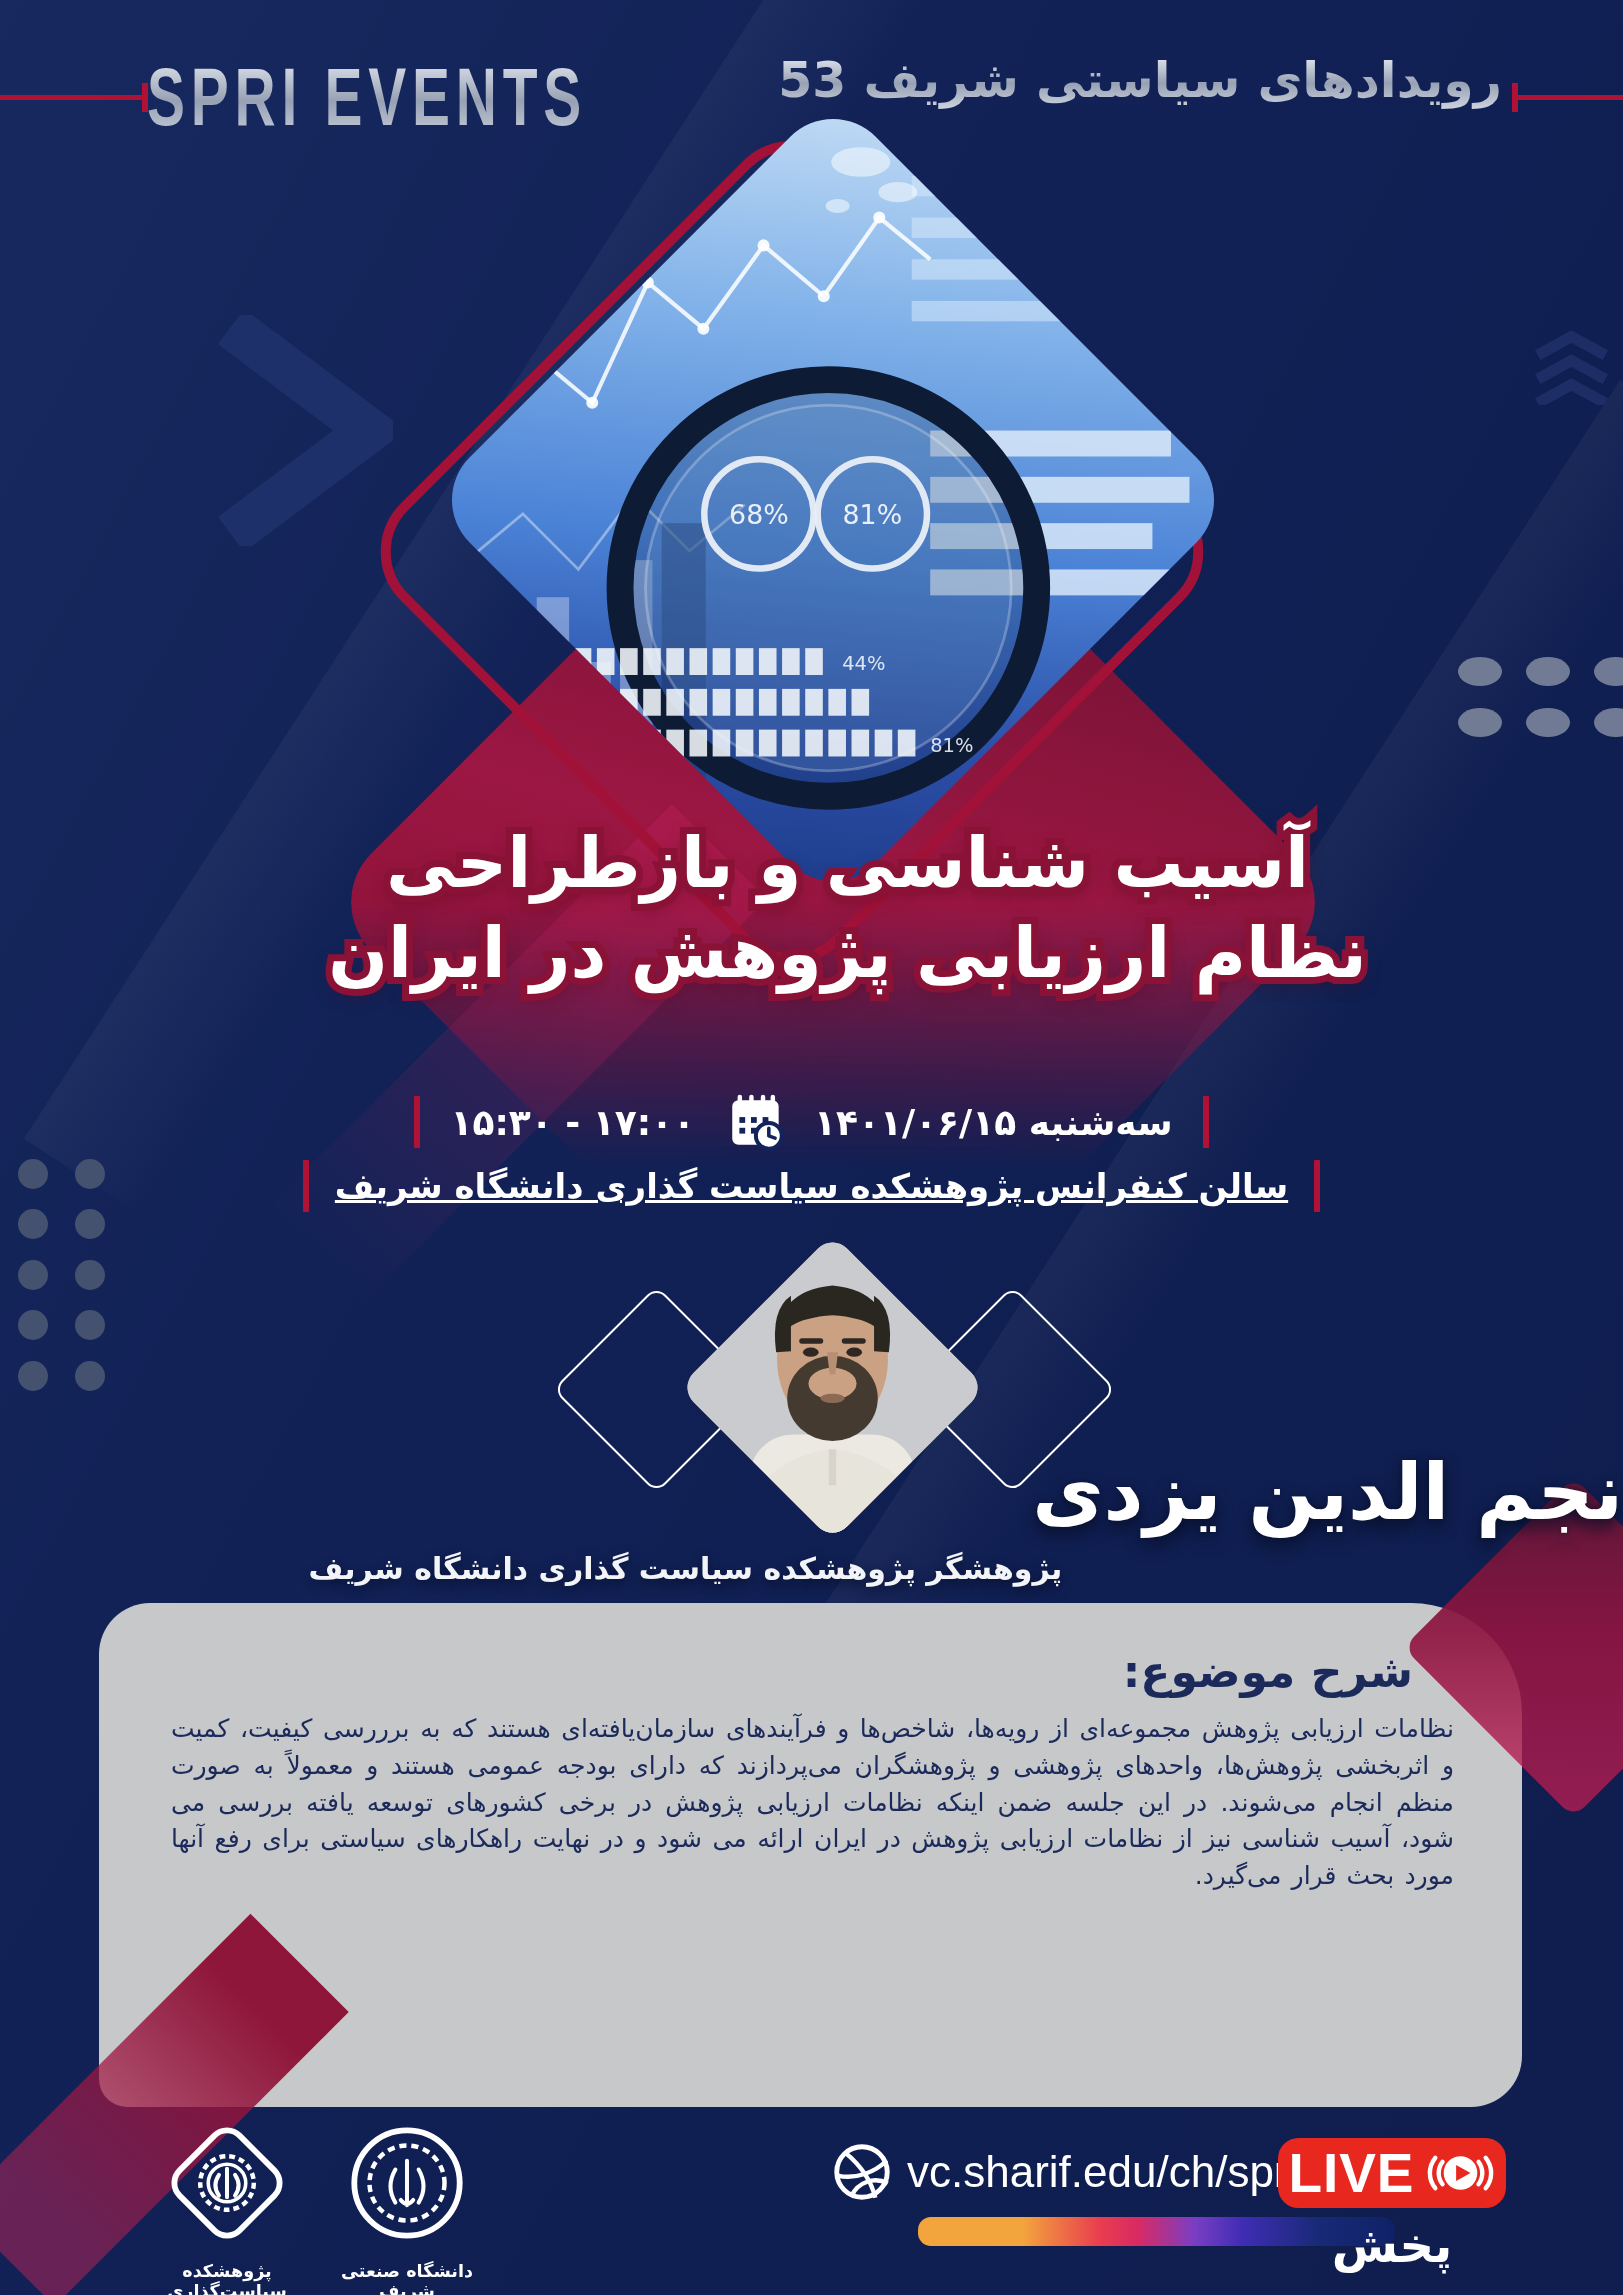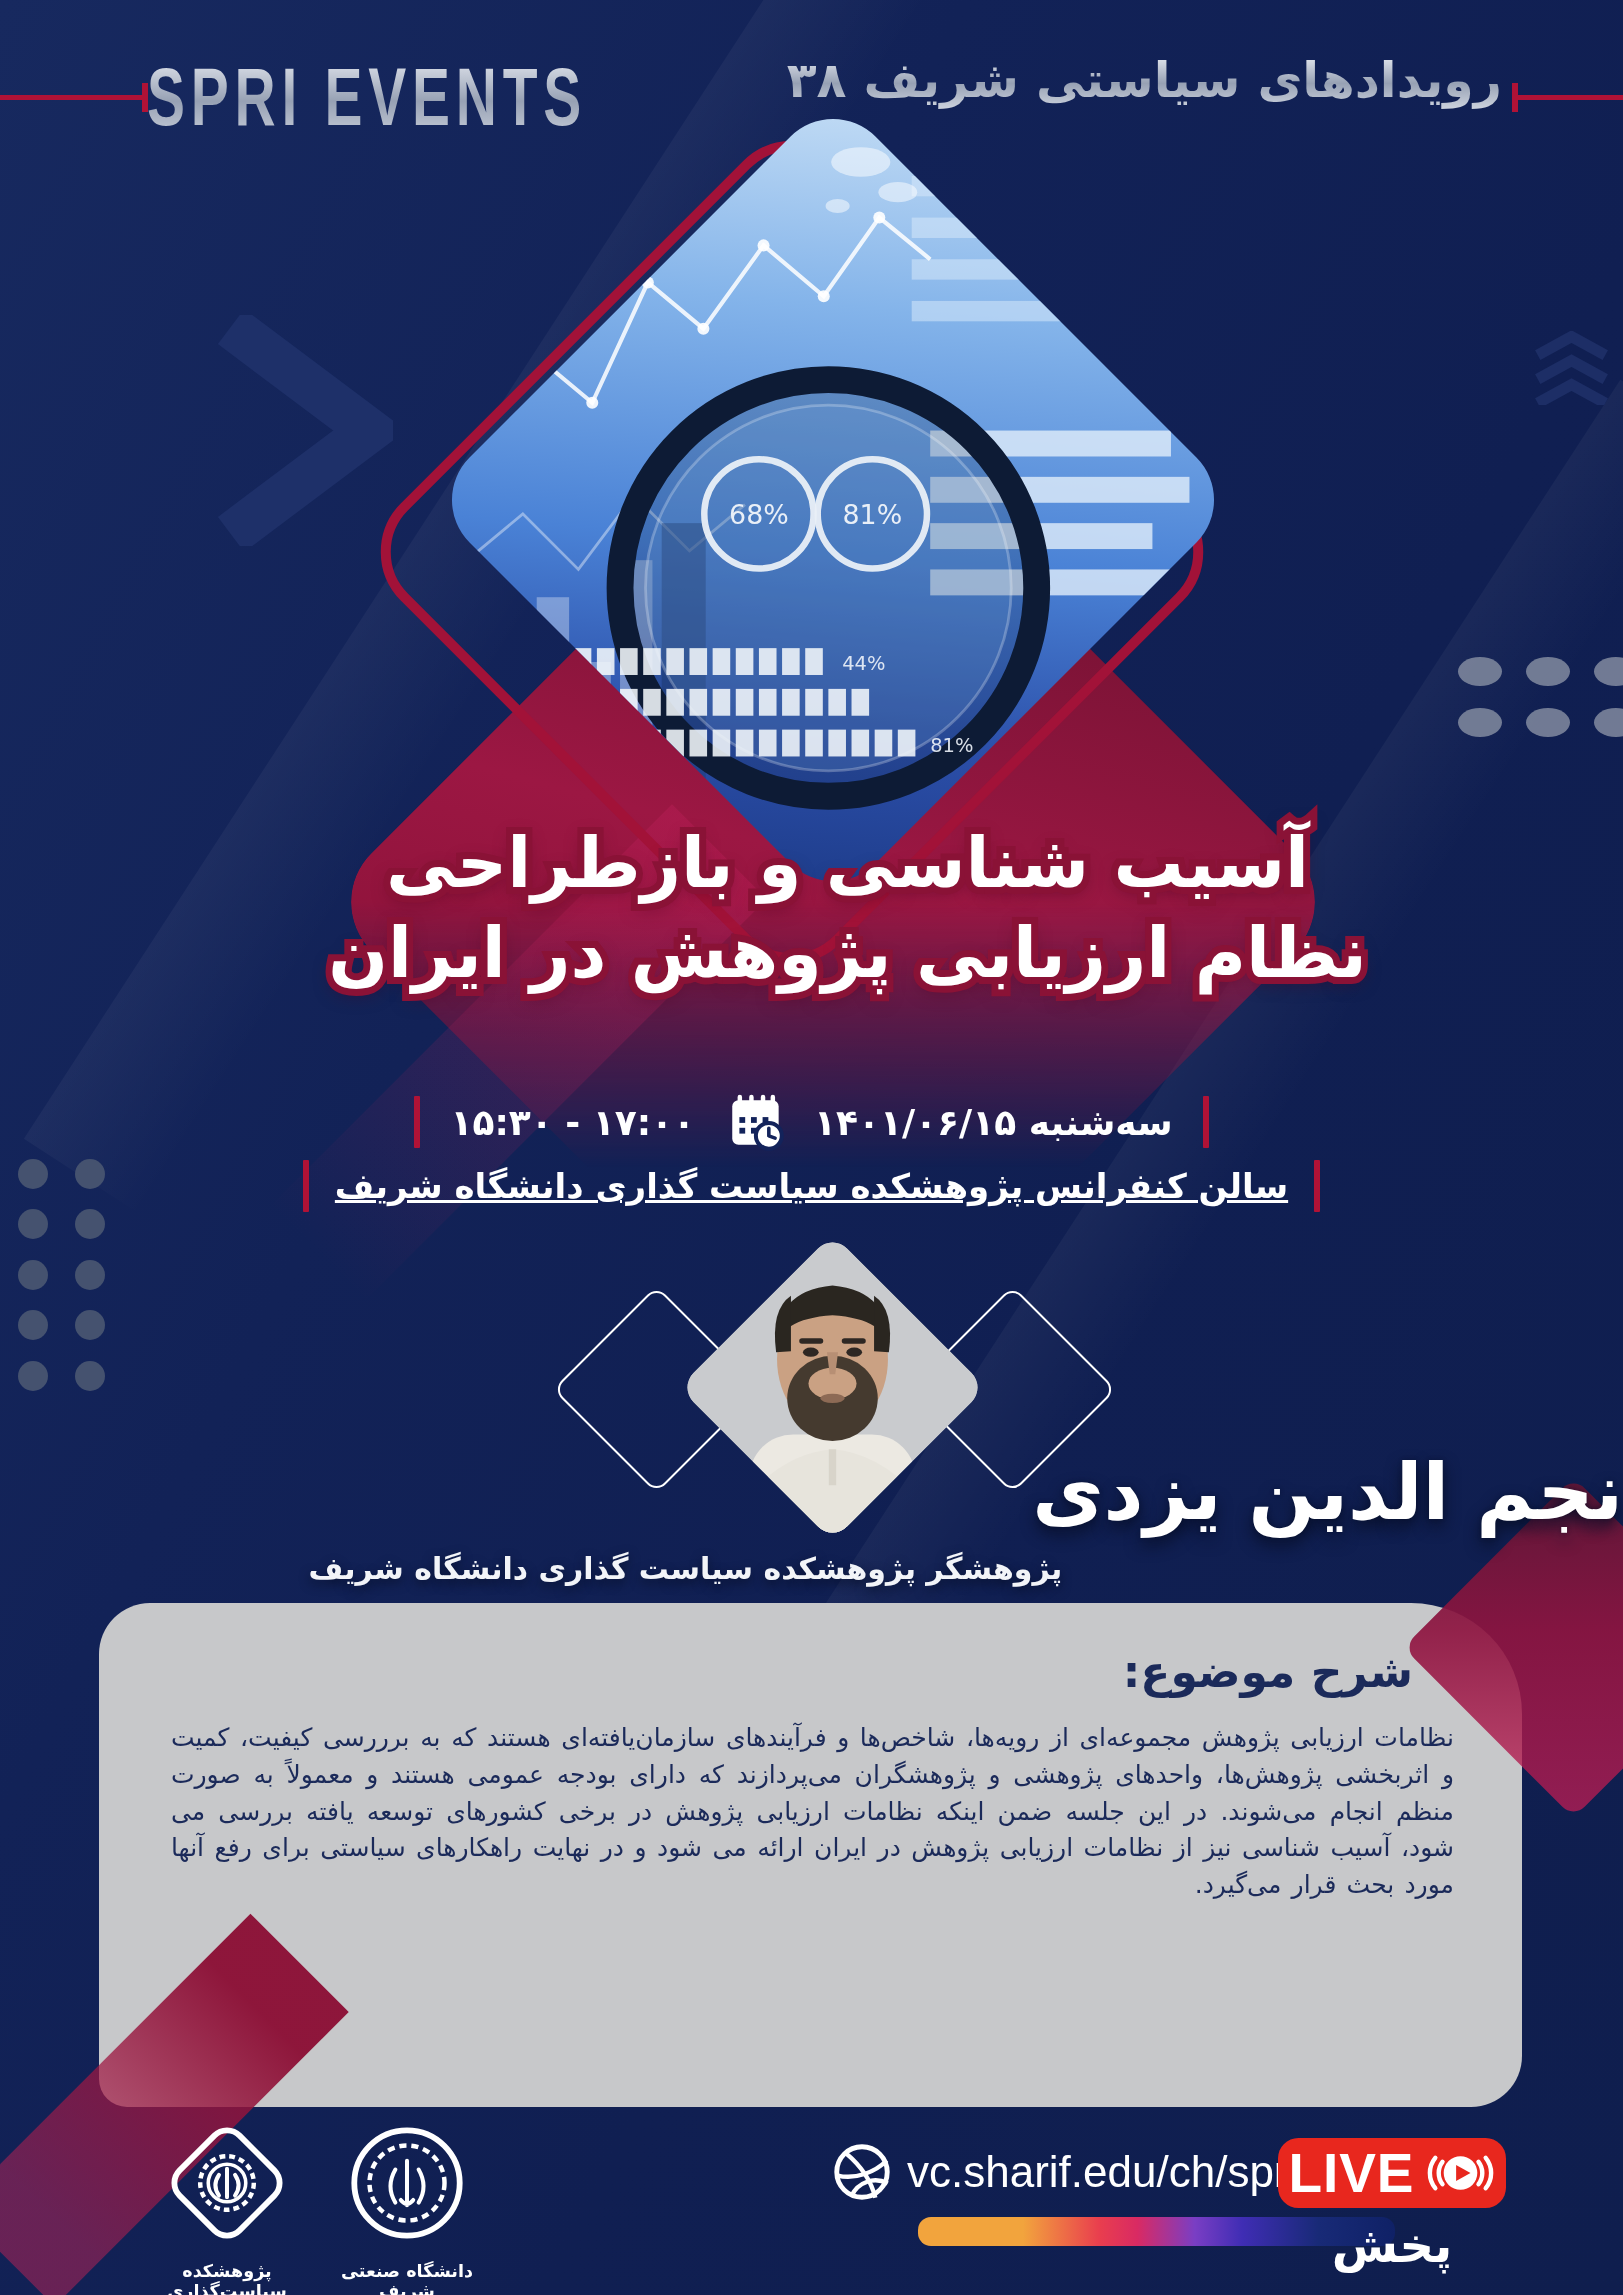--- a/index.html
+++ b/index.html
@@ -65,21 +65,21 @@
   
   .box{position:absolute;left:99px;top:1603px;width:1423px;height:504px;background:#c7c8ca;
        border-radius:51px 111px 51px 28px;z-index:2;}
   .ribbon-tr{position:absolute;left:1453px;top:1527px;width:241px;height:241px;transform:rotate(45deg);
              border-radius:15.7px;z-index:3;
              background:linear-gradient(135deg,rgba(95,23,54,.97) 0%,rgba(142,20,64,.92) 45%,rgba(197,29,85,.72) 100%);}
   .ribbon-bl{position:absolute;left:83px;top:1902px;width:139px;height:416px;transform:rotate(45deg);z-index:3;
              background:linear-gradient(to bottom,rgba(140,16,54,.97) 15%,rgba(190,35,85,.5) 85%);}
   .box-content{position:absolute;left:99px;top:1603px;width:1423px;height:504px;z-index:4;
                box-sizing:border-box;padding:43px 56px 0 60px;direction:rtl;color:#1b2a5a;}
-  .box-content h2{margin:0 53px 23px 0;font-size:44px;font-weight:700;}
+  .box-content h2{margin:0 53px 14px 0;font-size:44px;font-weight:700;}
   .box-content p{margin:12px;font-size:25px;line-height:1.47;text-align:justify;word-spacing:2.3px;}
   
   .logo-item{position:absolute;width:176px;text-align:center;z-index:5;}
   .logo-item .cap{display:block;margin-top:9.3px;font-size:17.6px;font-weight:700;color:#fff;direction:rtl;}
   .url-block{position:absolute;left:831px;top:2141px;z-index:5;display:flex;align-items:center;gap:14px;}
   .url-text{font-family:"Liberation Sans",sans-serif;font-size:44px;color:#fff;}
   .grad-bar{position:absolute;left:918px;top:2217px;width:477px;height:29px;border-radius:13px;z-index:5;
             background:linear-gradient(90deg,#f2a43d 0%,#f2a43d 22%,#e93e4e 38%,#d92a63 46%,#7a3ec4 58%,#3f2db4 68%,#182a77 84%,#0f2166 100%);}
   .live-badge{position:absolute;left:1278px;top:2138px;width:228px;height:70px;background:#e8271e;border-radius:20.4px;
               display:flex;align-items:center;justify-content:center;gap:12px;direction:ltr;z-index:5;}
@@ -92,21 +92,21 @@
 <body>
 
 <div id="page">
 
   <div class="streak" style="left:416px;top:-185px;width:139px;height:1481px;"></div>
   <div class="streak" style="left:1157px;top:278px;width:120px;height:1666px;"></div>
 
   <div class="hline" style="left:0;width:143px;"></div>
   <div class="hcap" style="left:142px;"></div>
   <div class="brand">SPRI EVENTS</div>
-  <div class="series">رویدادهای سیاستی شریف ۳۸</div>
+  <div class="series">رویدادهای سیاستی شریف 53</div>
   <div class="hcap" style="left:1512px;"></div>
   <div class="hline" style="left:1518px;width:105px;"></div>
 
   <svg class="chev-left" viewBox="0 0 380 500">
     <polyline points="30,25 330,250 30,475" fill="none" stroke="#1e3069" stroke-width="95"></polyline>
   </svg>
   <svg class="chevs-tr" viewBox="0 0 170 160">
     <g fill="none" stroke="#1d2e66" stroke-width="24">
       <polyline points="12,52 85,12 158,52"></polyline>
       <polyline points="12,104 85,64 158,104"></polyline>

